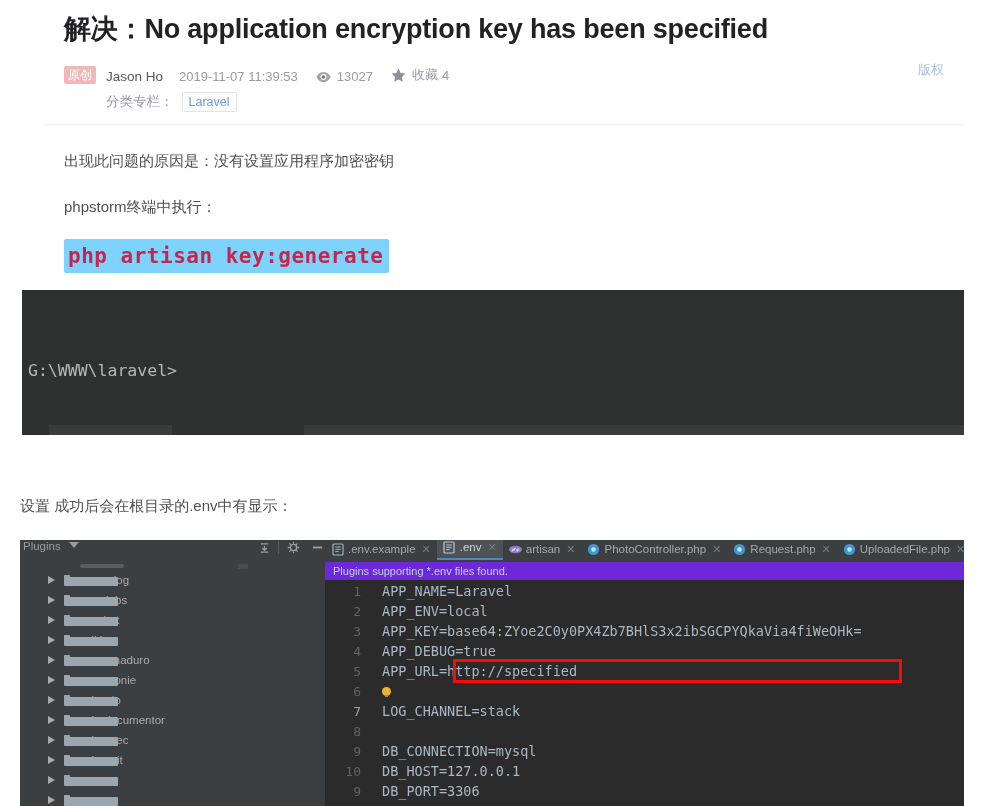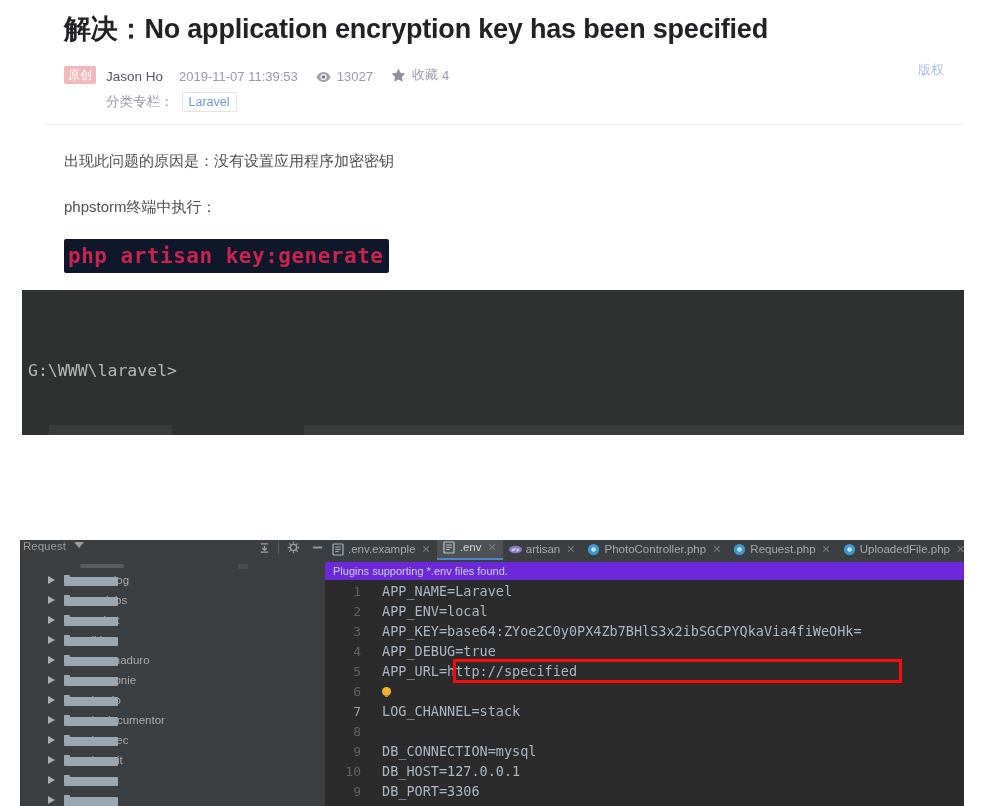--- a/index.html
+++ b/index.html
@@ -126,21 +126,21 @@
     font-size: 15px;
     line-height: 24px;
     color: #4f4f4f;
     margin: 22px 0 0 0;
   }
   .para.first { margin-top: 24px; }
 
   .inline-code {
     display: inline-block;
     margin: 20px 0 0 0;
-    background: #0f172a;
+    background: #7dd3fc;
     color: #c7254e;
     font-family: "DejaVu Sans Mono", "Liberation Mono", monospace;
     font-size: 21px;
     font-weight: bold;
     line-height: 30px;
     padding: 2px 6px 2px 4px;
     border-radius: 2px;
     letter-spacing: 0.5px;
   }
 
@@ -479,25 +479,28 @@
       
       
       
     </div>
     <div class="terminal-footer">
       <div class="tf-seg" style="left:0;width:27px;"></div>
       <div class="tf-seg" style="left:150px;width:132px;"></div>
     </div>
   </div>
 
+  <div class="body" style="position:absolute; left:0; top:472px; width:953px;">
+    <p class="para">设置 成功后会在根目录的.env中有显示：</p>
+  </div>
 
   <div class="ide-shot">
 
     <div class="ide-toolbar">
-      <span class="ide-toolbar-title">Request</span>
+      <span class="ide-toolbar-title">Plugins</span>
       <span class="caret-down"></span>
 
       <div class="toolbar-icons">
         <div class="tb-ico">
           <svg width="13" height="13" viewBox="0 0 14 14">
             <path d="M3 3h8M7 5v4M4.5 7.5L7 10l2.5-2.5" stroke="#9a9c9e" stroke-width="1.4" fill="none"></path>
             <path d="M3 12h8" stroke="#9a9c9e" stroke-width="1.4"></path>
           </svg>
         </div>
         <div class="tb-sep"></div>

